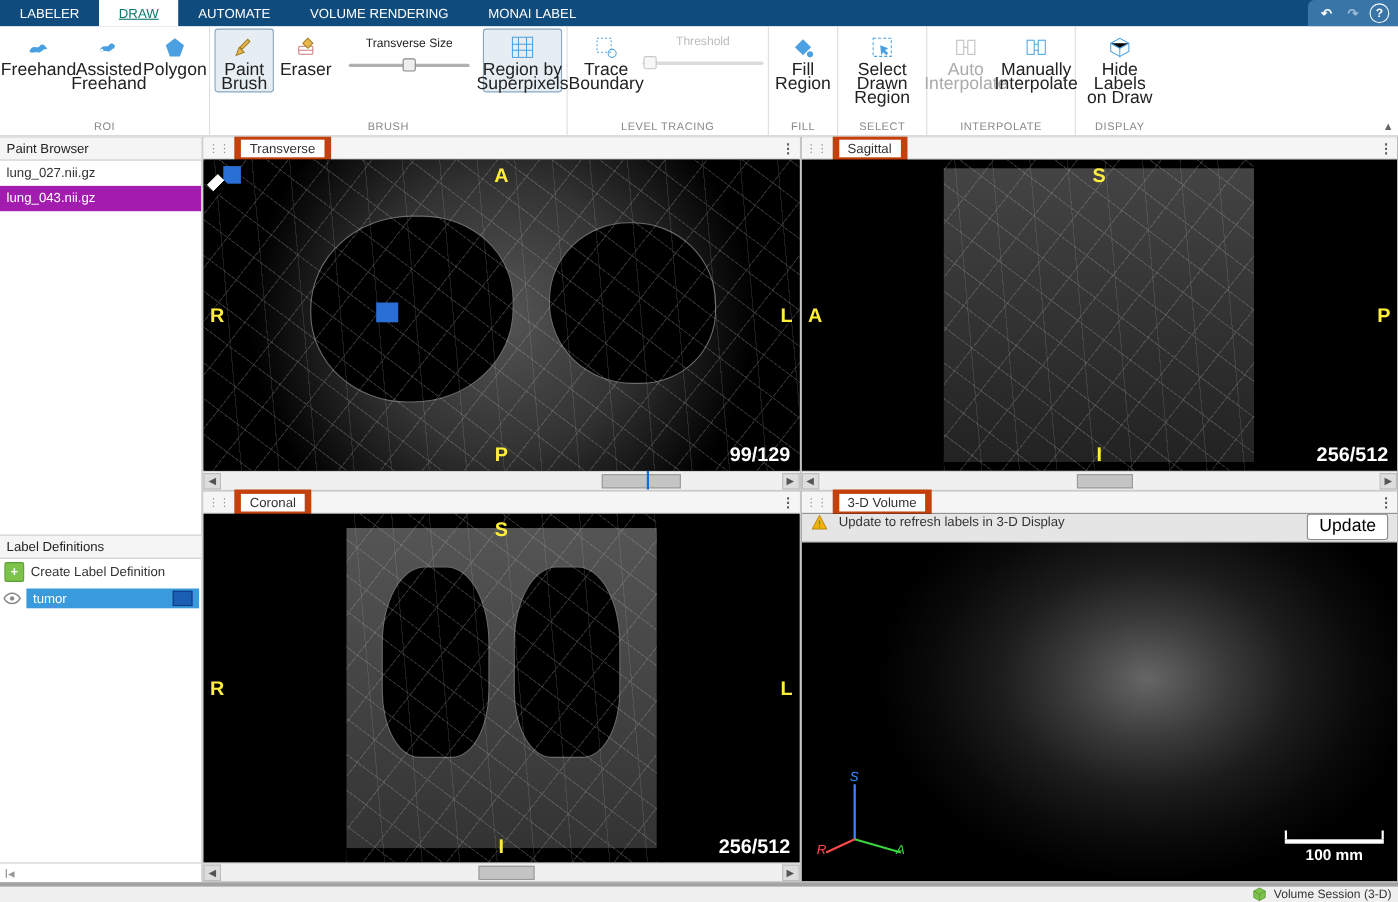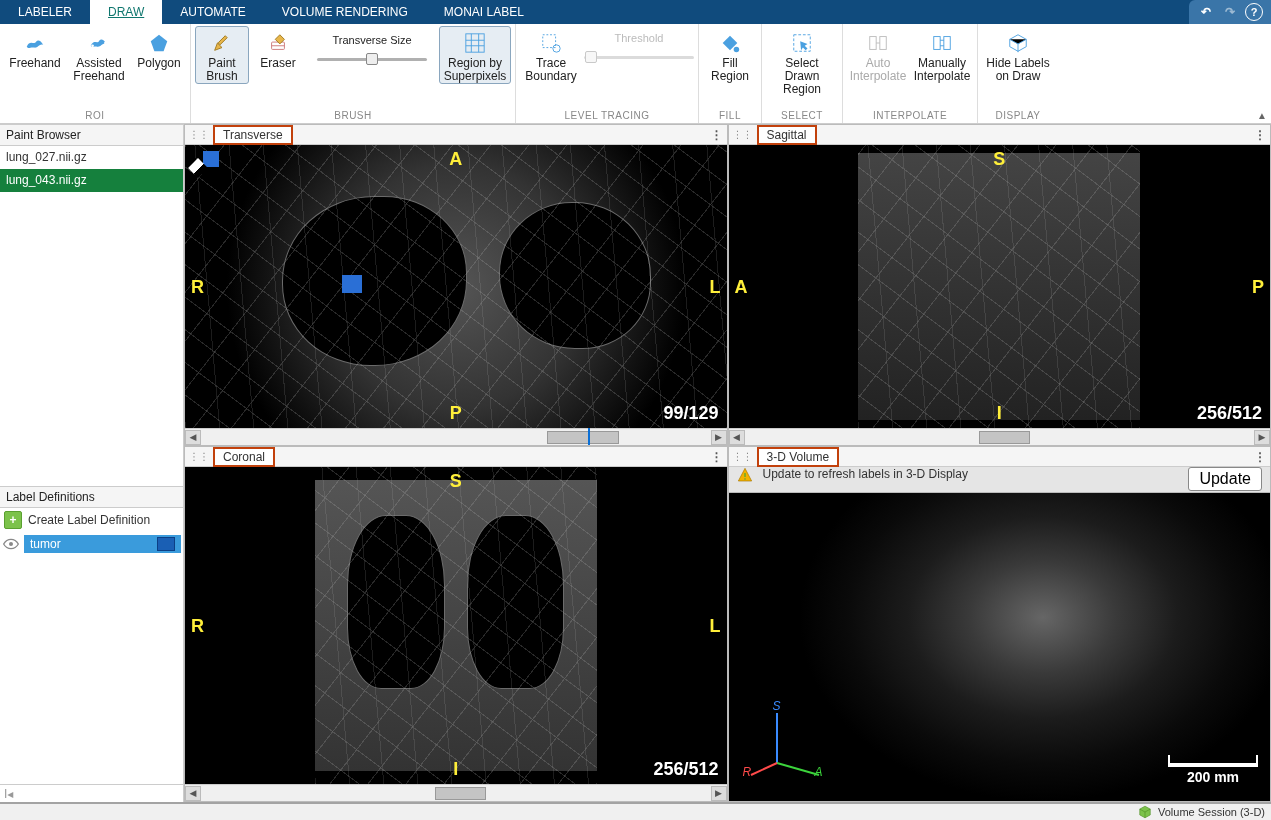--- a/index.html
+++ b/index.html
@@ -16,55 +16,55 @@
   
   .ribbon { height: 100px; background: #fff; border-bottom: 1px solid #ccc; display: flex; position: relative; }
   .ribbon-group { border-right: 1px solid #ddd; display: flex; flex-direction: column; align-items: center; padding: 2px 4px 0 4px; }
   .ribbon-group-body { display: flex; align-items: flex-start; gap: 2px; flex: 1; }
   .ribbon-group-label { font-size: 10px; color: #888; text-align: center; padding: 1px 0 2px 0; width: 100%; letter-spacing: 0.5px; }
   .rbtn { width: 62px; display: flex; flex-direction: column; align-items: center; padding: 4px 2px 0 2px; cursor: pointer; text-align: center; border:1px solid transparent; border-radius:3px; }
   .rbtn.wide { width: 72px; }
   .rbtn.narrow { width: 54px; }
   .rbtn .icon { width: 24px; height: 24px; display: flex; align-items: center; justify-content: center; color: #4aa0e0; }
   .rbtn .icon svg { width: 22px; height: 22px; }
-  .rbtn .lbl { font-size: 12px; color: #222; line-height: 13px; margin-top: 2px; white-space: normal; }
+  .rbtn .lbl { font-size: 16px; color: #222; line-height: 13px; margin-top: 2px; white-space: normal; }
   .rbtn.disabled .lbl { color: #aaa; }
   .rbtn.disabled .icon { color: #bbb; }
   .rbtn.selected { background: #e6edf3; border:1px solid #8aa6be; }
   .superpixel-ctl { display:flex; flex-direction:column; align-items:center; padding-top:8px; width:130px;}
   .superpixel-ctl .splabel { font-size:11px; color:#222; margin-bottom:4px;}
   .slider { position:relative; width:110px; height:18px; }
   .slider .track { position:absolute; top:8px; left:0; right:0; height:3px; background:#b0b0b0; border-radius:2px; }
   .slider .thumb { position:absolute; top:3px; width:12px; height:12px; background:#eee; border:1px solid #888; border-radius:2px; transform:translateX(-50%); }
   .threshold-box { display:flex; flex-direction:column; align-items:center; padding-top:6px; width:110px; }
   .threshold-box .thlabel { font-size:11px; color:#bbb; margin-bottom:4px;}
   .ribbon-collapse { position:absolute; right:4px; bottom:2px; font-size:10px; color:#666; cursor:pointer; }
 
   
   .main { display:flex; height: calc(820px - 124px - 18px); }
   .leftcol { width: 184px; display:flex; flex-direction:column; border-right:1px solid #ccc; }
   .panel-header { height:22px; background:#f5f5f5; border-bottom:1px solid #ccc; border-top:1px solid #ccc; padding:0 6px; display:flex; align-items:center; font-size:12px; color:#222;}
   .data-browser { flex: 0 0 auto; height: 340px; display:flex; flex-direction:column; }
   .data-list { flex:1; overflow:auto; }
   .data-item { padding:4px 6px; font-size:12px; cursor:pointer; border-bottom:1px solid transparent;}
-  .data-item.selected { background:#15803d; color:#fff; }
+  .data-item.selected { background:#a21caf; color:#fff; }
   .label-defs { flex:1; display:flex; flex-direction:column; }
   .create-label-row { display:flex; align-items:center; gap:6px; padding:3px 4px; cursor:pointer; border-bottom:1px solid transparent;}
   .plus-icon { width:18px; height:18px; background: #7cc24b; display:flex; align-items:center; justify-content:center; color:#fff; font-weight:bold; border:1px solid #5aa030; border-radius:2px;}
   .label-row { display:flex; align-items:center; gap:4px; padding:2px 2px 2px 2px;}
   .eye-icon { width:18px; height:16px; color:#888; display:flex; align-items:center; justify-content:center;}
   .label-chip { flex:1; background:#3a9bdc; color:#fff; padding:2px 6px; font-size:12px; display:flex; align-items:center; justify-content:space-between;}
   .color-swatch { width:18px; height:14px; background:#1a5fb4; border:1px solid #0c3f85; }
   .leftcol .bottom-nav { height:18px; border-top:1px solid #ccc; display:flex; align-items:center; padding:0 4px; color:#999;}
 
   
   .viewgrid { flex:1; display:grid; grid-template-columns: 1fr 1fr; grid-template-rows: 322px 1fr; }
   .viewport { border:1px solid #bbb; display:flex; flex-direction:column; min-width:0; min-height:0;}
   .vp-header { height:20px; background:#f5f5f5; border-bottom:1px solid #ccc; display:flex; align-items:center; padding:0 4px; gap:4px;}
-  .vp-header .title { border:2px solid #c2410c; padding:1px 8px; background:#fff; font-size:12px;}
+  .vp-header .title { border:6px solid #c2410c; padding:1px 8px; background:#fff; font-size:12px;}
   .vp-header .grip { color:#888; font-size:10px; cursor:move;}
   .vp-header .spacer { flex:1; }
   .vp-header .menu { color:#555; cursor:pointer; font-weight:bold; }
   .vp-body { flex:1; background:#000; position:relative; overflow:hidden;}
   .vp-body .orient { position:absolute; color:#ffef3a; font-weight:bold; font-size:18px; }
   .vp-body .orient.top { top:4px; left:50%; transform:translateX(-50%); }
   .vp-body .orient.bottom { bottom:4px; left:50%; transform:translateX(-50%); }
   .vp-body .orient.left { top:50%; left:6px; transform:translateY(-50%); }
   .vp-body .orient.right { top:50%; right:6px; transform:translateY(-50%); }
   .vp-body .slice-idx { position:absolute; bottom:4px; right:8px; color:#fff; font-size:18px; font-weight:bold;}
@@ -92,21 +92,21 @@
   .warn-icon { width:16px; height:16px; display:flex; align-items:center; justify-content:center; }
   .update-btn { background:#fff; border:1px solid #888; border-radius:3px; padding:2px 10px; font-size:16px; cursor:pointer;}
   .vol-render { position:absolute; inset:0; background: radial-gradient(ellipse 45% 55% at 58% 45%, #666 0%, #3a3a3a 30%, #1c1c1c 55%, #0a0a0a 80%, #000 100%);}
   .axes3d { position:absolute; left:18px; bottom:18px; width:80px; height:80px;}
   .scalebar { position:absolute; right:12px; bottom:16px; color:#fff; font-size:14px; text-align:center;}
   .scalebar .bar { width:90px; height:4px; background:#fff; margin-bottom:2px;}
   .scalebar .ticks { display:flex; justify-content:space-between; margin-top:-8px;}
   .scalebar .ticks span { width:2px; height:8px; background:#fff; display:inline-block;}
 
   
-  .statusbar { height:18px; background:#f0f0f0; border-top:2px solid #a3a3a3; display:flex; align-items:center; justify-content:flex-end; padding:0 6px; font-size:11px; color:#333; gap:6px;}
+  .statusbar { height:18px; background:#f0f0f0; border-top:4px solid #a3a3a3; display:flex; align-items:center; justify-content:flex-end; padding:0 6px; font-size:11px; color:#333; gap:6px;}
   .cube-icon { width:14px; height:14px; }
 </style>
 </head>
 <body>
 
 <div class="tabstrip">
   <div class="tab">LABELER</div>
   <div class="tab active">DRAW</div>
   <div class="tab">AUTOMATE</div>
   <div class="tab">VOLUME RENDERING</div>
@@ -447,21 +447,21 @@
           <span style="position:absolute;left:26px;top:-4px;color:#3a8bff;font-style:italic">S</span>
           <span style="position:absolute;left:68px;top:62px;color:#3cd43c;font-style:italic">A</span>
           <span style="position:absolute;left:-4px;top:62px;color:#ff4a4a;font-style:italic">R</span>
         </div>
         <div class="scalebar">
           <div class="ticks">
               <span></span>
               <span></span>
             </div>
           <div class="bar"></div>
-          <span style="font-weight:bold">200 mm</span>
+          <span style="font-weight:bold">100 mm</span>
         </div>
       </div>
     </div>
 
   </div>
 </div>
 
 <div class="statusbar">
   <span class="cube-icon"><svg viewBox="0 0 24 24" width="14" height="14">
         <path fill="#7cc24b" stroke="#4a8a20" d="M12 2l9 5v10l-9 5-9-5V7z"></path>

